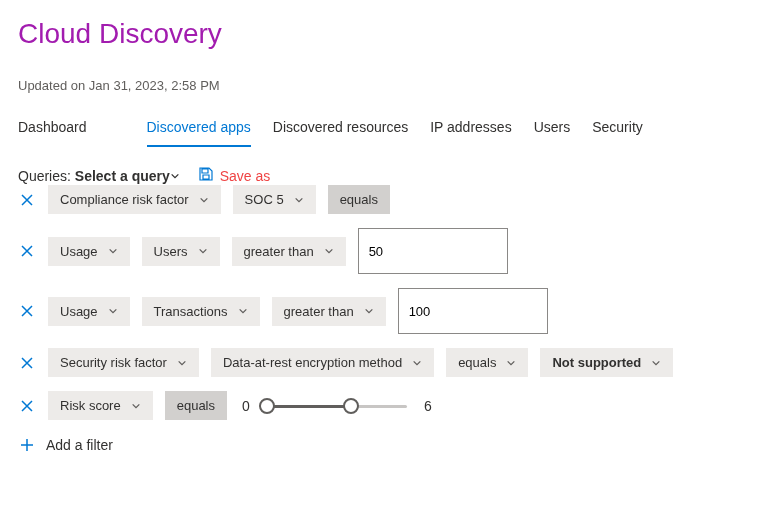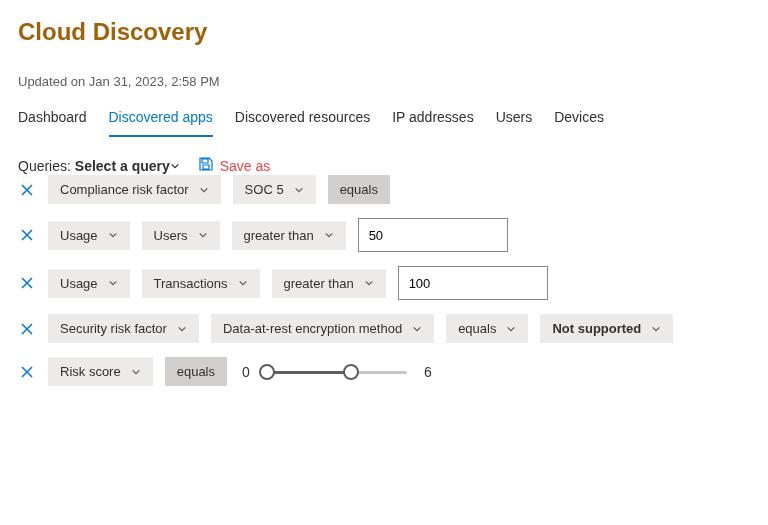--- a/index.html
+++ b/index.html
@@ -7,47 +7,48 @@
     margin: 0;
     font-family: "Segoe UI", -apple-system, BlinkMacSystemFont, sans-serif;
     background: #fff;
     color: #323130;
     width: 768px;
     height: 525px;
     overflow: hidden;
     padding: 18px 18px 0 18px;
   }
   h1 {
-    font-size: 24px;
-    font-weight: 700;
+    font-size: 28px;
+    font-weight: 400;
     margin: 0 0 28px 0;
-    color: #a16207;
+    color: #a21caf;
   }
   .updated {
     font-size: 13px;
     color: #605e5c;
-    margin-bottom: 14px;
+    margin-bottom: 20px;
   }
   .tabs {
     display: flex;
     gap: 22px;
     border-bottom: 1px solid transparent;
     margin-bottom: 18px;
     align-items: center;
   }
   .tab {
     font-size: 14px;
     color: #323130;
     padding: 6px 0 10px 0;
     cursor: pointer;
     border-bottom: 2px solid transparent;
   }
   .tab.active {
     color: #0078d4;
     border-bottom-color: #0078d4;
+    margin-left: 38px;
   }
   .query-bar {
     display: flex;
     align-items: center;
     gap: 18px;
     font-size: 14px;
   }
   .query-bar .label { color: #323130; }
   .query-select {
     font-weight: 600;
@@ -103,21 +104,21 @@
   .chev {
     width: 10px;
     height: 10px;
     display: inline-block;
   }
   .chev svg { width: 10px; height: 10px; display:block; }
   .text-input {
     border: 1px solid #8a8886;
     background: #fff;
     font-size: 13px;
-    padding: 16px 10px;
+    padding: 22px 10px;
     width: 150px;
     height: 30px;
   }
   .addfilter {
     display: flex;
     align-items: center;
     gap: 10px;
     font-size: 14px;
     cursor: pointer;
     color: #323130;
@@ -164,21 +165,21 @@
 <h1>Cloud Discovery</h1>
 
 <div class="updated">Updated on Jan 31, 2023, 2:58 PM</div>
 
 <div class="tabs" id="tabs">
     <div class="tab">Dashboard</div>
     <div class="tab active">Discovered apps</div>
     <div class="tab">Discovered resources</div>
     <div class="tab">IP addresses</div>
     <div class="tab">Users</div>
-    <div class="tab">Devices</div>
+    <div class="tab">Security</div>
   </div>
 
 <div class="query-bar">
   <span>
     <span class="label">Queries:</span>
     <span class="query-select">
       <span>Select a query</span>
       <span class="chev">
         <svg viewBox="0 0 12 12">
             <path d="M2 4l4 4 4-4" fill="none" stroke="#323130" stroke-width="1.5"></path>
@@ -347,13 +348,21 @@
         <span class="slider-num">0</span>
         <div class="slider">
           <div class="slider-track"></div>
           <div class="slider-fill" style="left:0%;width:60%;"></div>
           <div class="slider-thumb" style="left:0%;"></div>
           <div class="slider-thumb" style="left:60%;"></div>
         </div>
         <span class="slider-num">6</span>
       </div>
     </div>
+    <div class="addfilter">
+      <span class="plus">
+        <svg viewBox="0 0 14 14">
+          <path d="M7 1v12M1 7h12" stroke="#0078d4" stroke-width="1.5"></path>
+        </svg>
+      </span>
+      <span>Add a filter</span>
+    </div>
   </div>
 
 </body></html>

